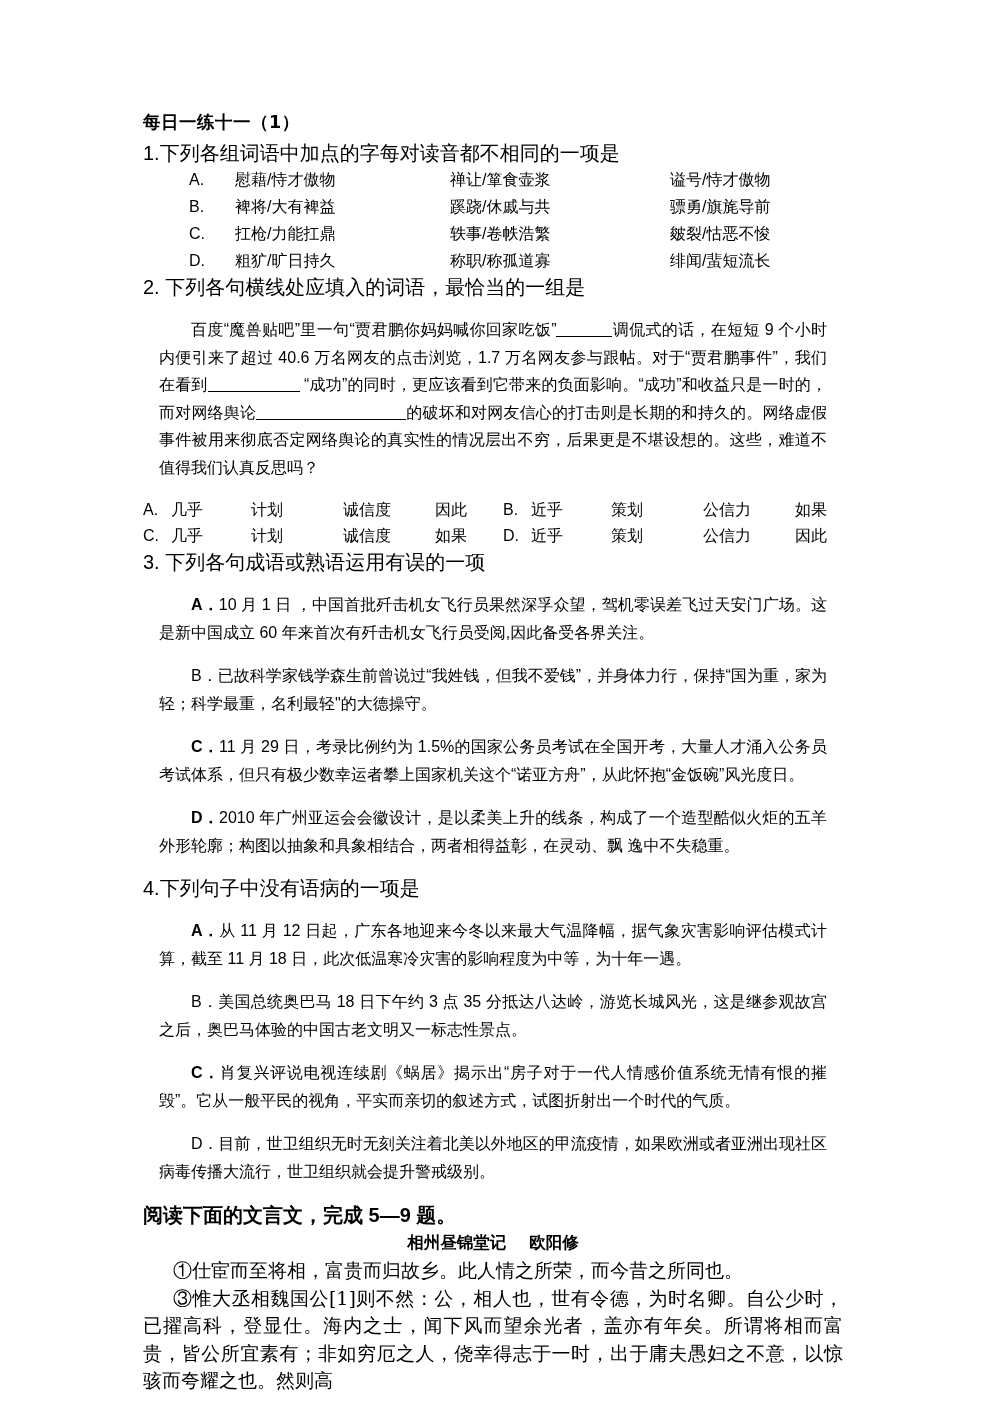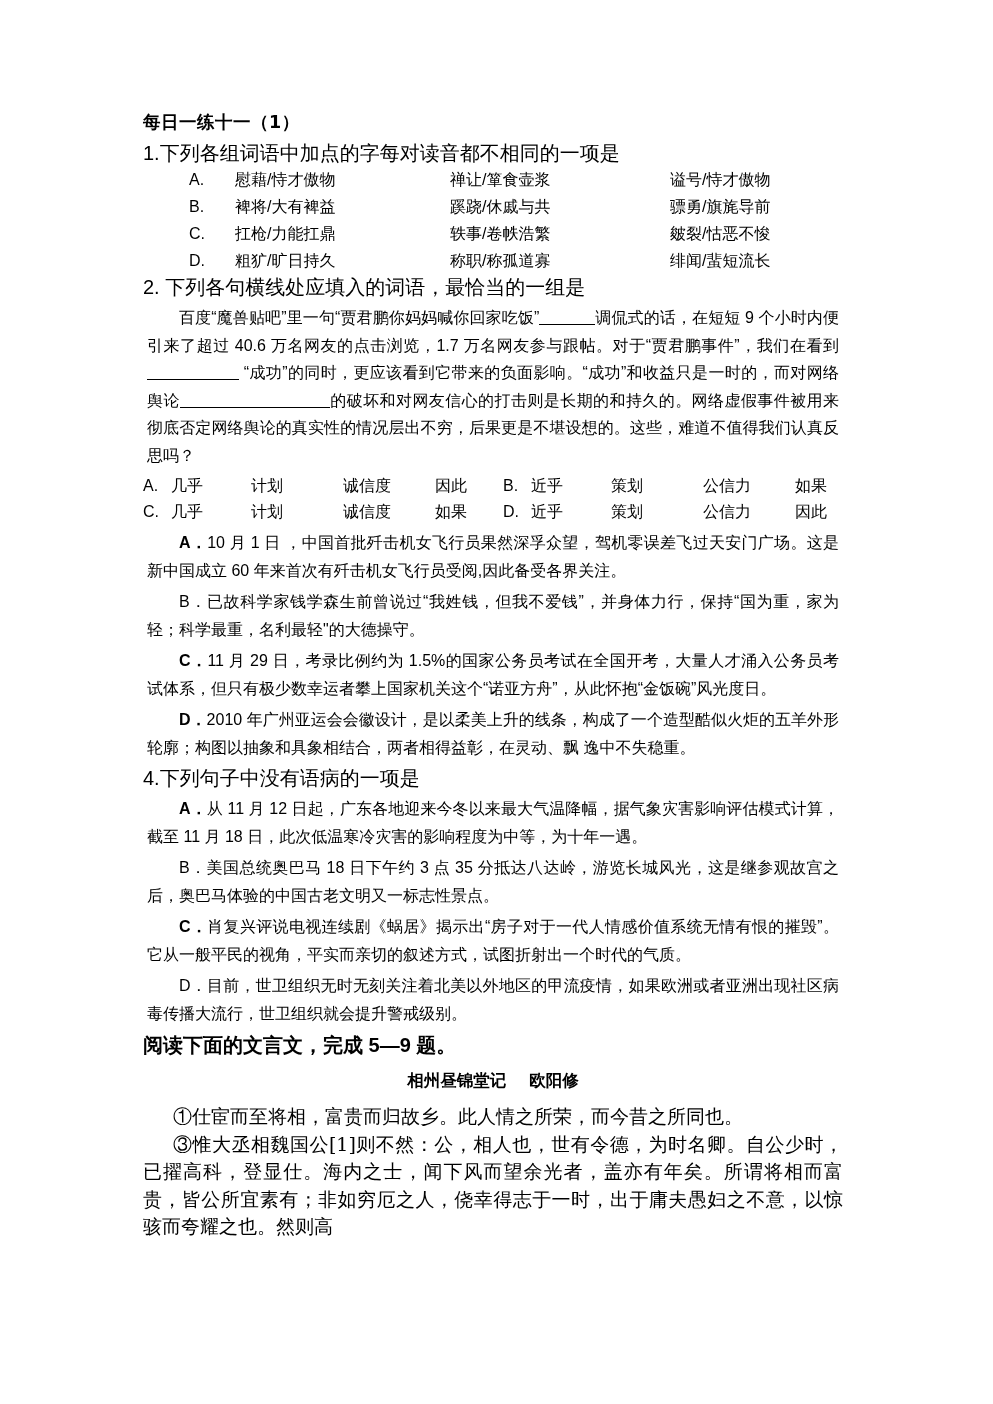--- a/index.html
+++ b/index.html
@@ -59,21 +59,21 @@
     padding-left: 46px !important;
     font-family: "Liberation Sans", "DejaVu Sans", sans-serif;
   }
   .opt-c1 { width: 215px; }
   .opt-c2 { width: 220px; }
   .opt-c3 { width: auto; }
 
   .para {
     font-size: 16px;
     line-height: 27.5px;
-    margin: 4px;
+    margin: 16px;
     text-align: justify;
     text-justify: inter-ideograph;
   }
   .para.indent { text-indent: 32px; }
 
   .blank-s { display:inline-block; border-bottom:1px solid #000; width:56px; vertical-align:-2px; }
   .blank-m { display:inline-block; border-bottom:1px solid #000; width:92px; vertical-align:-2px; }
   .blank-l { display:inline-block; border-bottom:1px solid #000; width:150px; vertical-align:-2px; }
 
   .bold { font-weight: bold; }
@@ -82,21 +82,21 @@
     font-size: 20px;
     font-weight: bold;
     line-height: 28px;
     margin: 0;
   }
   .wen-title {
     text-align: center;
     font-weight: bold;
     font-size: 16.5px;
     line-height: 28px;
-    margin: 8px;
+    margin: 0;
     font-family: "DejaVu Serif", "Liberation Serif", serif;
   }
   .classical {
     font-family: "DejaVu Serif", "Liberation Serif", serif;
     font-size: 19px;
     line-height: 27.5px;
     margin: 0;
     text-align: justify;
     text-justify: inter-ideograph;
   }
@@ -166,20 +166,21 @@
         <td>如果</td>
         <td>D.</td>
         <td>近乎</td>
         <td>策划</td>
         <td>公信力</td>
         <td>因此</td>
       </tr>
     </tbody>
   </table>
 
+  <div class="q-stem">3. 下列各句成语或熟语运用有误的一项</div>
 
   <div class="para indent"><span class="bold">A．</span><span>10 月 1 日 ，中国首批歼击机女飞行员果然深孚众望，驾机零误差飞过天安门广场。这是新中国成立 60 年来首次有歼击机女飞行员受阅,因此备受各界关注。</span></div>
   <div class="para indent"><span>B．</span><span>已故科学家钱学森生前曾说过“我姓钱，但我不爱钱”，并身体力行，保持“国为重，家为轻；科学最重，名利最轻"的大德操守。</span></div>
   <div class="para indent"><span class="bold">C．</span><span>11 月 29 日，考录比例约为 1.5%的国家公务员考试在全国开考，大量人才涌入公务员考试体系，但只有极少数幸运者攀上国家机关这个“诺亚方舟”，从此怀抱“金饭碗”风光度日。</span></div>
   <div class="para indent"><span class="bold">D．</span><span>2010 年广州亚运会会徽设计，是以柔美上升的线条，构成了一个造型酷似火炬的五羊外形轮廓；构图以抽象和具象相结合，两者相得益彰，在灵动、飘 逸中不失稳重。</span></div>
 
   <div class="q-stem">4.下列句子中没有语病的一项是</div>
 
   <div class="para indent"><span class="bold">A．</span><span>从 11 月 12 日起，广东各地迎来今冬以来最大气温降幅，据气象灾害影响评估模式计算，截至 11 月 18 日，此次低温寒冷灾害的影响程度为中等，为十年一遇。</span></div>
   <div class="para indent"><span>B．</span><span>美国总统奥巴马 18 日下午约 3 点 35 分抵达八达岭，游览长城风光，这是继参观故宫之后，奥巴马体验的中国古老文明又一标志性景点。</span></div>

